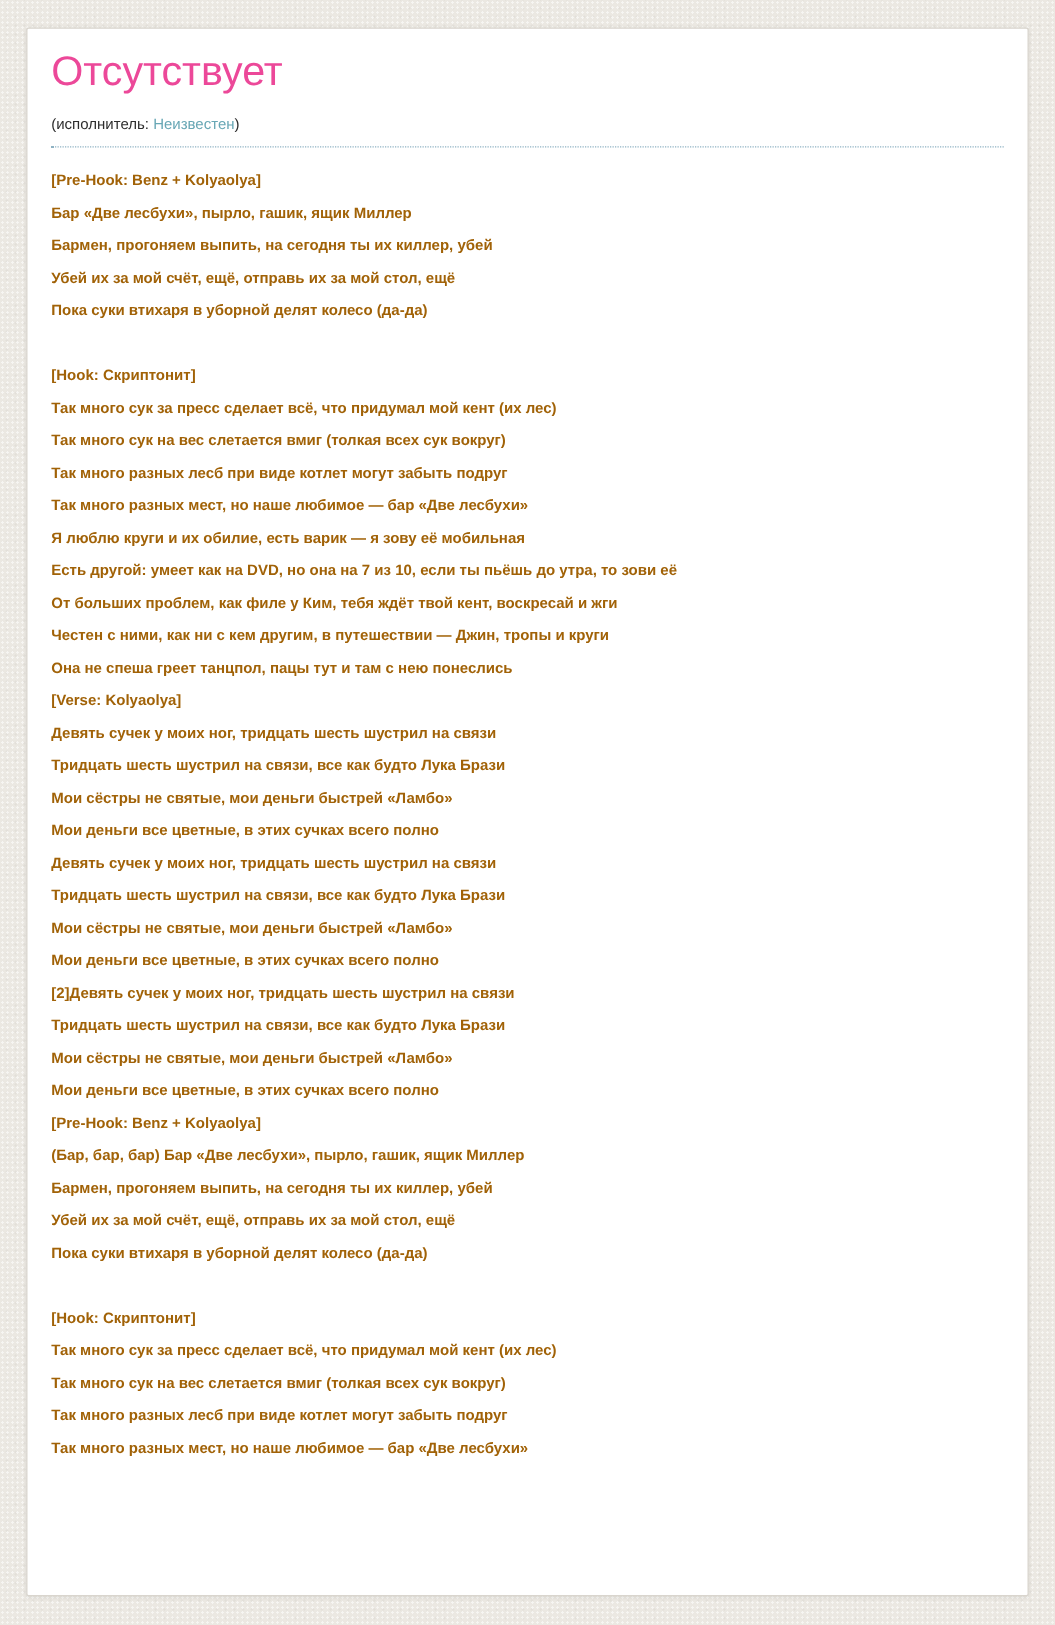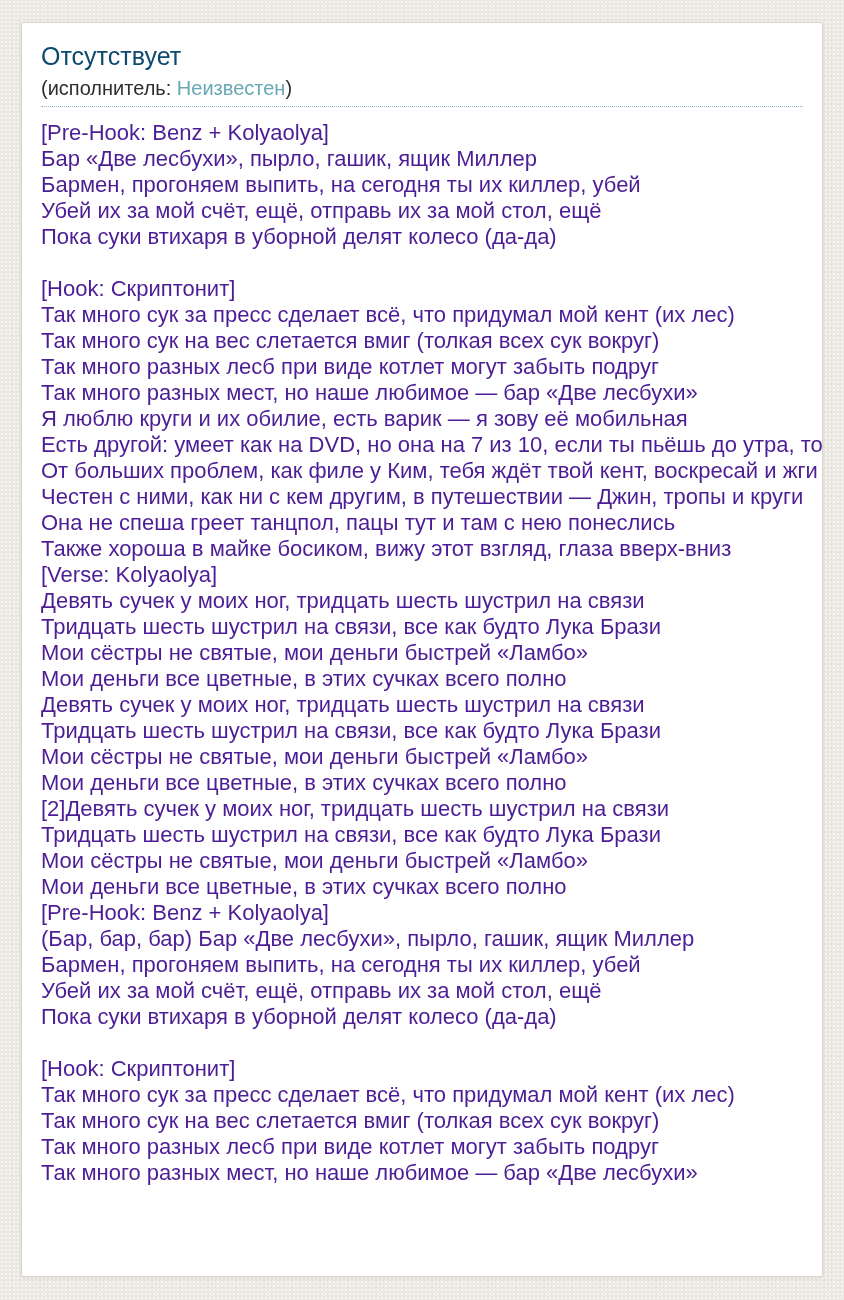--- a/index.html
+++ b/index.html
@@ -28,44 +28,45 @@
     border: 1px solid #d9d5ce;
     border-radius: 2px;
     box-shadow: 0 1px 3px rgba(0,0,0,0.07);
     padding: 18px 19px 18px 19px;
     overflow: hidden;
   }
 
   .song-header { padding-bottom: 8px; border-bottom: 1px dotted #8fb2c3; }
 
   .song-title {
-    font-size: 25px;
+    font-size: 33px;
     font-weight: normal;
     line-height: 31px;
-    color: #0c4a6e;
+    color: #ec4899;
   }
 
   .song-subtitle {
-    margin-top: 6px;
-    font-size: 20px;
+    margin-top: 17px;
+    font-size: 12px;
     line-height: 20px;
     color: #2e2e2e;
   }
 
   .artist-link {
     color: #68a7b5;
     text-decoration: none;
     cursor: pointer;
   }
 
   .lyrics {
     margin-top: 13px;
-    font-size: 22px;
+    font-size: 12px;
     line-height: 26px;
-    color: #4c1d95;
+    color: #a16207;
+    font-weight: bold;
   }
 
   .lyric-line {
     min-height: 26px;
     white-space: nowrap;
   }
 </style>
 </head>
 <body>
 
@@ -88,21 +89,20 @@
       <div class="lyric-line">[Hook: Скриптонит]</div>
       <div class="lyric-line">Так много сук за пресс сделает всё, что придумал мой кент (их лес)</div>
       <div class="lyric-line">Так много сук на вес слетается вмиг (толкая всех сук вокруг)</div>
       <div class="lyric-line">Так много разных лесб при виде котлет могут забыть подруг</div>
       <div class="lyric-line">Так много разных мест, но наше любимое — бар «Две лесбухи»</div>
       <div class="lyric-line">Я люблю круги и их обилие, есть варик — я зову её мобильная</div>
       <div class="lyric-line">Есть другой: умеет как на DVD, но она на 7 из 10, если ты пьёшь до утра, то зови её</div>
       <div class="lyric-line">От больших проблем, как филе у Ким, тебя ждёт твой кент, воскресай и жги</div>
       <div class="lyric-line">Честен с ними, как ни с кем другим, в путешествии — Джин, тропы и круги</div>
       <div class="lyric-line">Она не спеша греет танцпол, пацы тут и там с нею понеслись</div>
-      <div class="lyric-line">Также хороша в майке босиком, вижу этот взгляд, глаза вверх-вниз</div>
       <div class="lyric-line">[Verse: Kolyaolya]</div>
       <div class="lyric-line">Девять сучек у моих ног, тридцать шесть шустрил на связи</div>
       <div class="lyric-line">Тридцать шесть шустрил на связи, все как будто Лука Брази</div>
       <div class="lyric-line">Мои сёстры не святые, мои деньги быстрей «Ламбо»</div>
       <div class="lyric-line">Мои деньги все цветные, в этих сучках всего полно</div>
       <div class="lyric-line">Девять сучек у моих ног, тридцать шесть шустрил на связи</div>
       <div class="lyric-line">Тридцать шесть шустрил на связи, все как будто Лука Брази</div>
       <div class="lyric-line">Мои сёстры не святые, мои деньги быстрей «Ламбо»</div>
       <div class="lyric-line">Мои деньги все цветные, в этих сучках всего полно</div>
       <div class="lyric-line">[2]Девять сучек у моих ног, тридцать шесть шустрил на связи</div>

